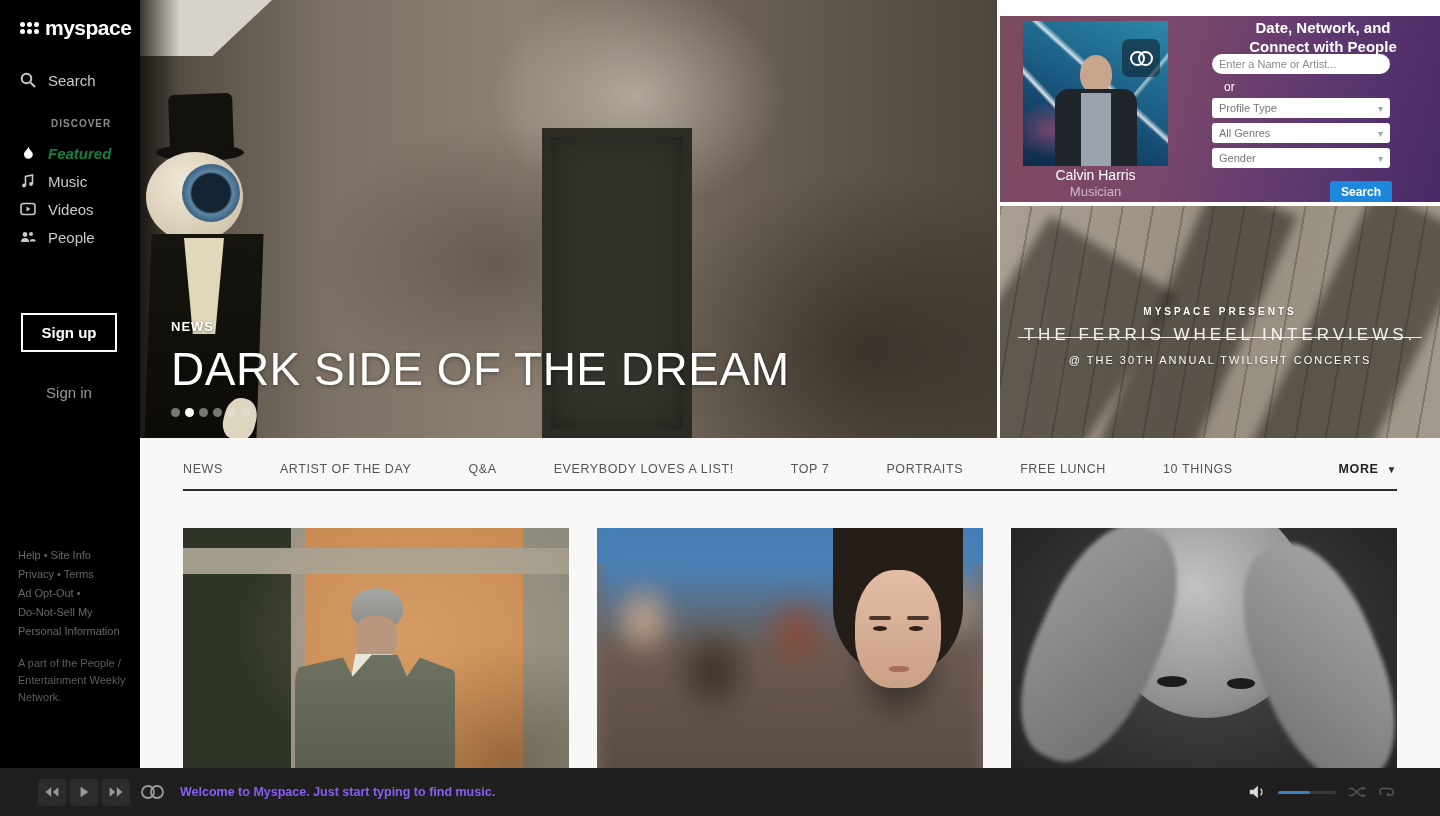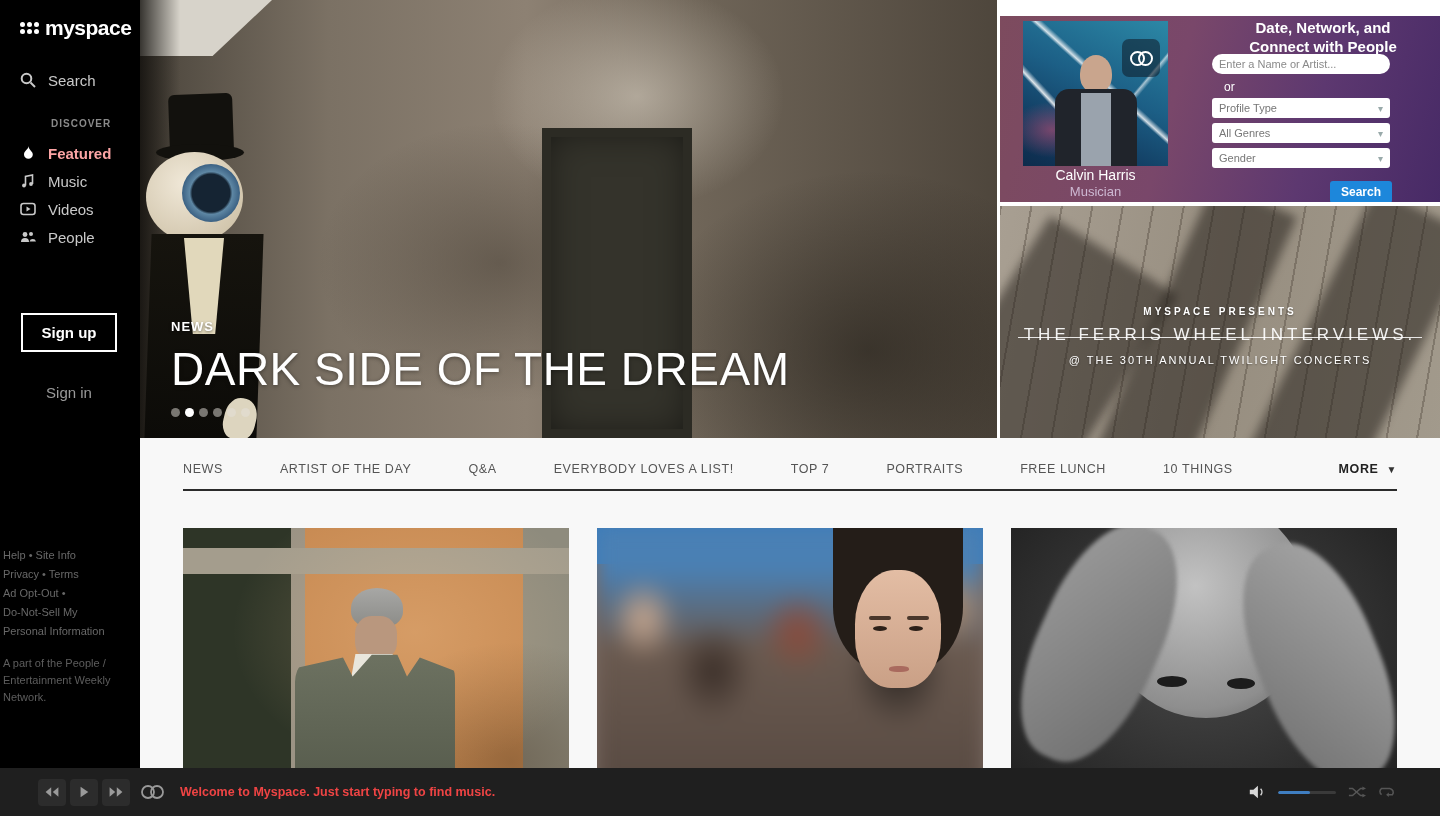--- a/index.html
+++ b/index.html
@@ -9,26 +9,26 @@
   
   .sidebar { position:absolute; left:0; top:0; width:140px; height:768px; background:#000; z-index:5; }
   .logo { display:flex; align-items:center; gap:6px; margin:16px 0 0 20px; }
   .logo-dots { display:grid; grid-template-columns:repeat(3,5px); grid-template-rows:repeat(2,5px); gap:2px; }
   .logo-dots span { width:5px; height:5px; border-radius:50%; background:#fff; }
   .logo-text { color:#fff; font-size:21px; font-weight:bold; letter-spacing:-0.5px; }
   .side-item { display:flex; align-items:center; gap:12px; color:#c9c9c9; font-size:15px;
                margin:0 0 0 20px; height:28px; cursor:pointer; }
   .side-search { margin-top:26px; }
   .side-label { color:#8a8a8a; font-size:10px; font-weight:bold; letter-spacing:1px; margin:24px 0 10px 20px;padding-left:31px; }
-  .side-item.active { color:#fca5a5; font-weight:bold; }
+  .side-item.active { color:#15803d; font-weight:bold;font-style:italic; }
   .side-item svg { flex:0 0 16px; }
   .signup-btn { display:block; width:96px; margin:62px 0 0 21px; padding:9px 0; border:2px solid #fff;
                 color:#fff; background:transparent; font-size:15px; font-weight:bold; text-align:center; cursor:pointer; }
   .signin { width:96px; margin:24px 0 0 21px; padding:8px 0; color:#9a9a9a; font-size:15px; text-align:center; cursor:pointer; }
-  .side-footer { position:absolute; left:3px; bottom:62px; width:112px; color:#686868; font-size:11px; line-height:19px; }
+  .side-footer { position:absolute; left:18px; bottom:62px; width:112px; color:#686868; font-size:11px; line-height:19px; }
   .side-footer .fl { cursor:pointer; }
   .network-note { margin-top:14px; color:#5d5d5d; line-height:17px; }
 
   
   .hero { position:absolute; left:140px; top:0; width:857px; height:438px; overflow:hidden;
           background:
             radial-gradient(210px 160px at 58% 22%, rgba(222,214,200,0.55), transparent 70%),
             radial-gradient(260px 200px at 42% 60%, rgba(64,56,46,0.5), transparent 70%),
             radial-gradient(300px 240px at 85% 80%, rgba(30,26,20,0.55), transparent 75%),
             linear-gradient(90deg, #4a443b 0%, #7b7164 22%, #8d8173 45%, #6f6558 65%, #4e463c 100%); }
@@ -160,21 +160,21 @@
   .c3-eye1 { position:absolute; left:146px; top:148px; width:30px; height:11px; background:#1c1c1c; border-radius:50%; }
   .c3-eye2 { position:absolute; left:216px; top:150px; width:28px; height:11px; background:#1c1c1c; border-radius:50%; }
 
   
   .player { position:absolute; left:0; bottom:0; width:1440px; height:48px; background:#1f1f1f; z-index:9;
             display:flex; align-items:center; }
   .pbtn { width:28px; height:27px; margin-left:4px; background:#2c2c2c; border:none; border-radius:4px;
           display:flex; align-items:center; justify-content:center; cursor:pointer; }
   .pbtn:first-child { margin-left:38px; }
   .p-oo { margin-left:10px; display:flex; align-items:center; cursor:pointer; }
-  .p-msg { margin-left:14px; color:#ef4444; font-size:12.5px; font-weight:bold; }
+  .p-msg { margin-left:14px; color:#8b5cf6; font-size:12.5px; font-weight:bold; }
   .p-right { margin-left:auto; margin-right:44px; display:flex; align-items:center; gap:12px; }
   .vol-track { width:58px; height:3px; background:#3a3a3a; border-radius:2px; overflow:hidden; cursor:pointer; }
   .vol-fill { height:3px; border-radius:2px; }
 </style>
 </head>
 <body>
 
 <div class="sidebar">
   <div class="logo">
     <div class="logo-dots">

